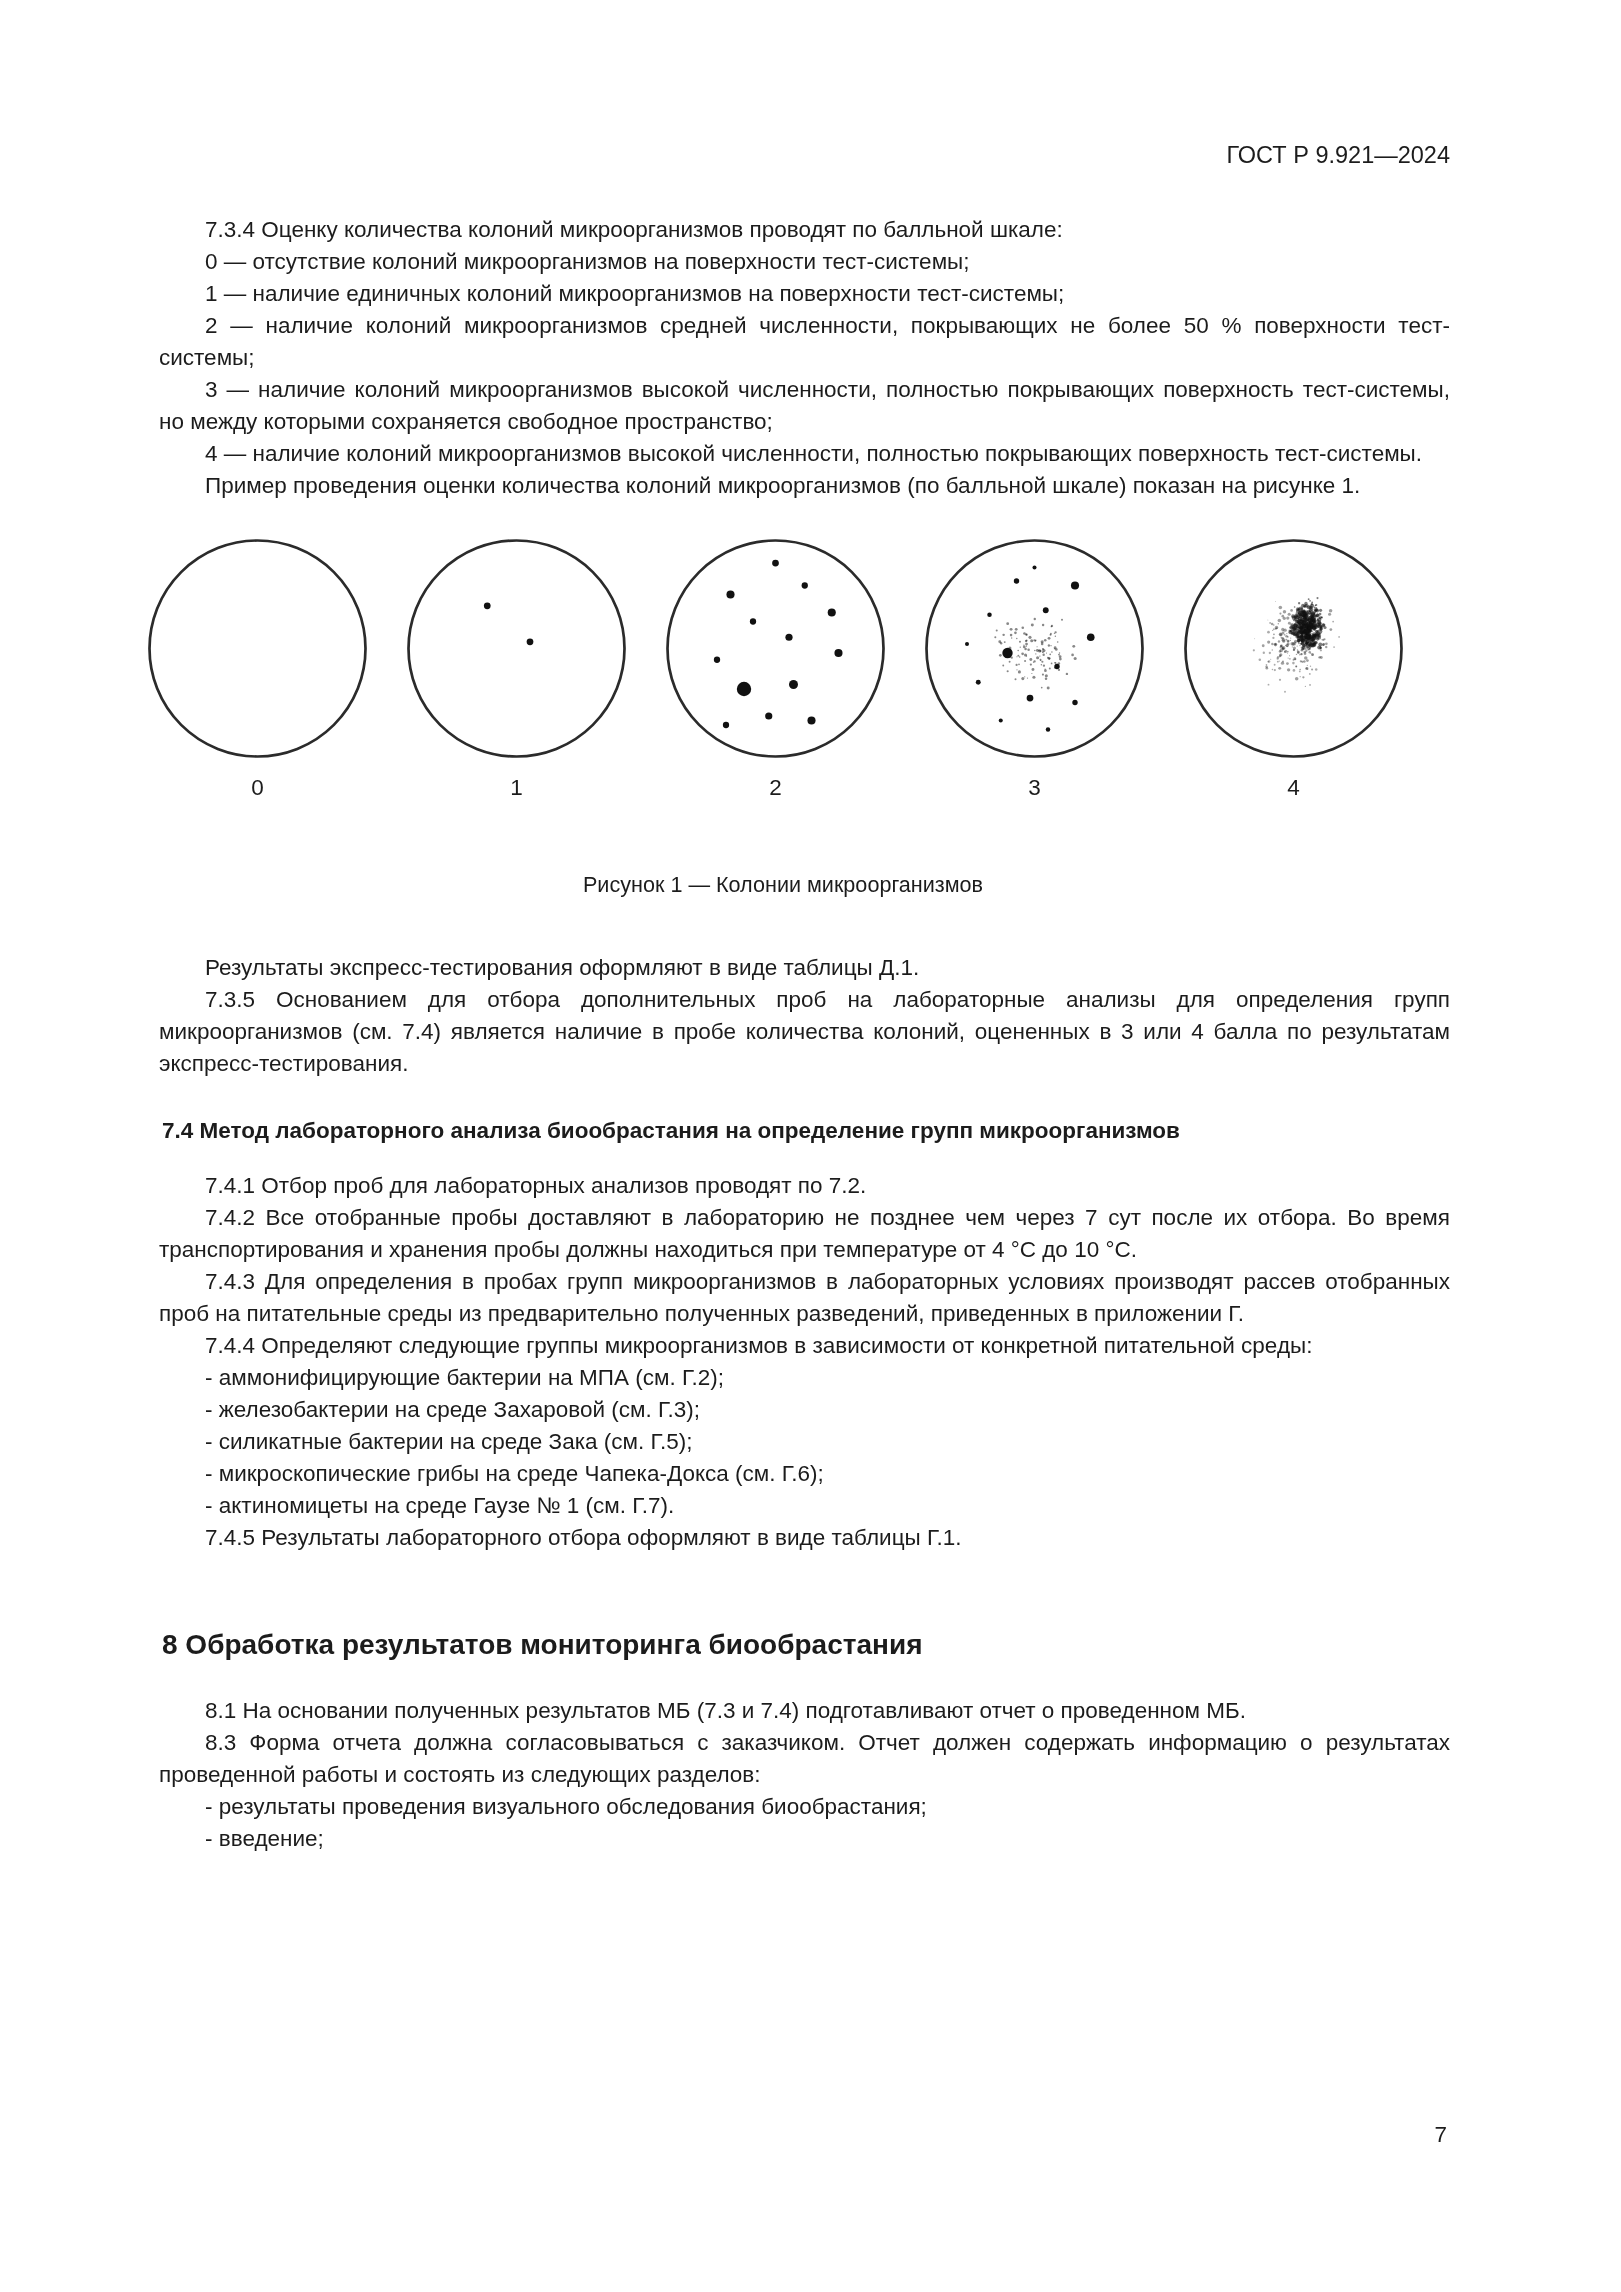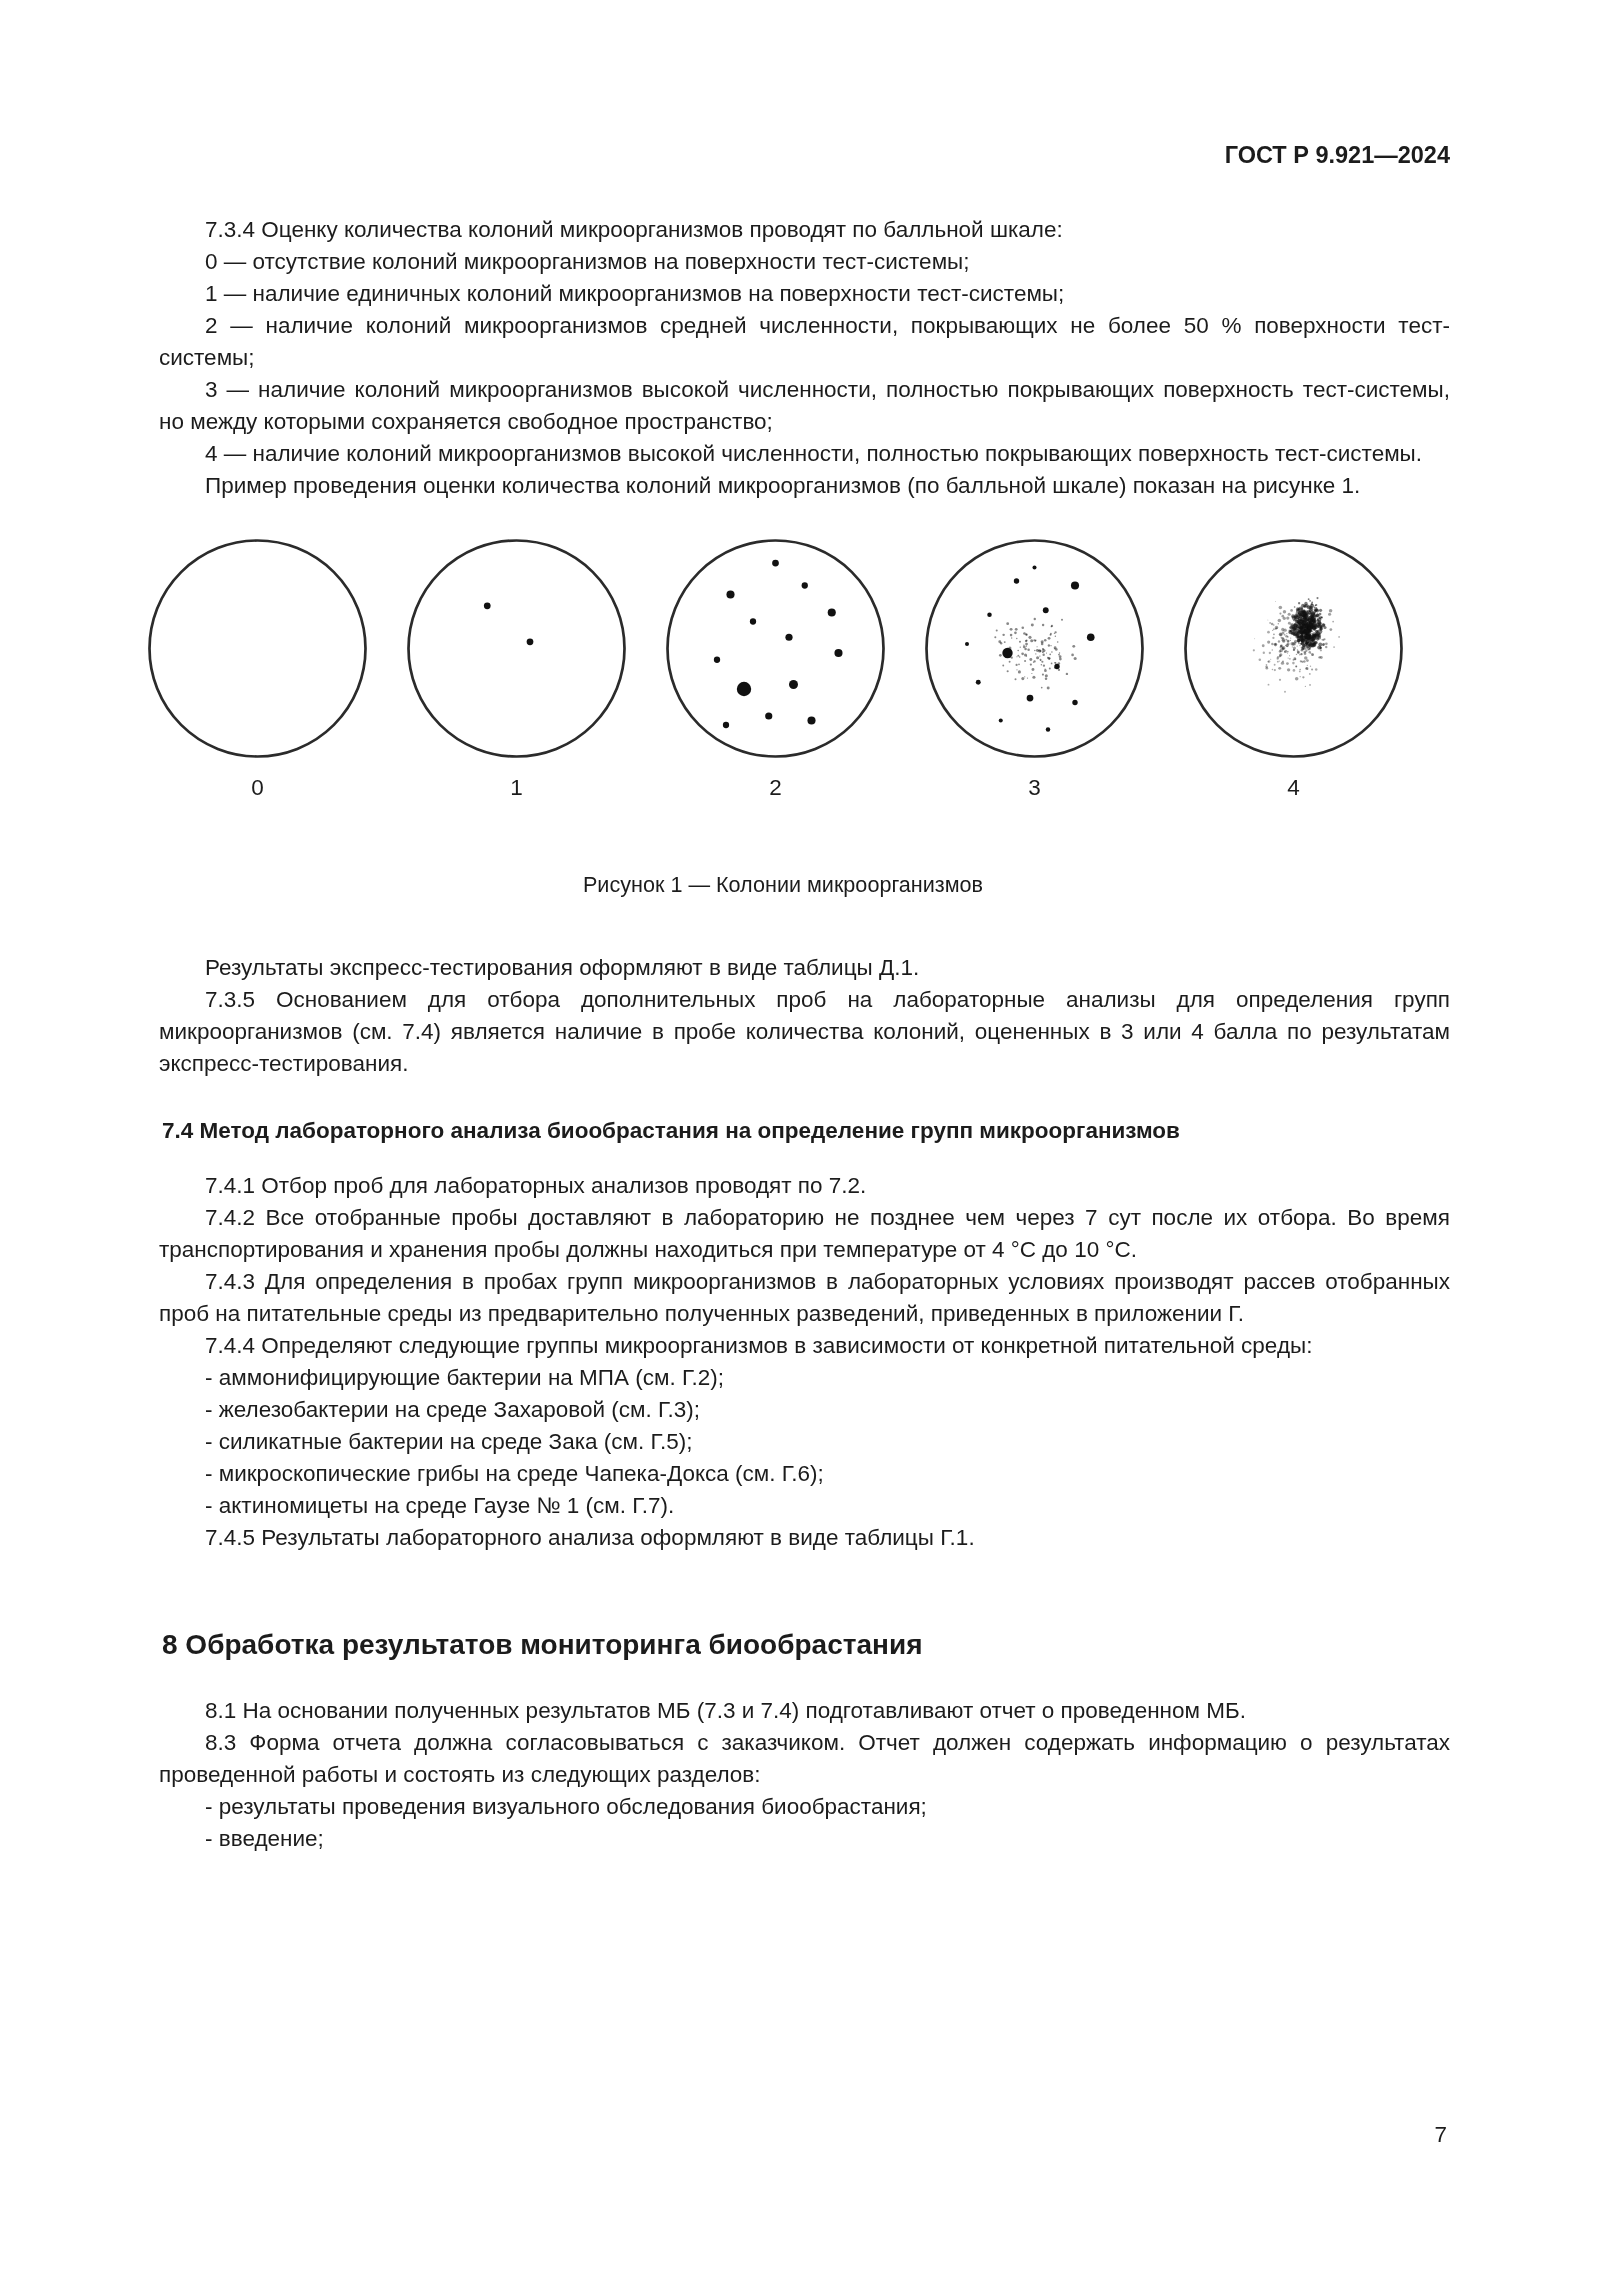--- a/index.html
+++ b/index.html
@@ -11,21 +11,21 @@
     position: relative;
   }
   .page {
     position: relative;
     width: 1621px; height: 2293px;
     padding: 142px 171px 0 116px;
     background: #ffffff;
   }
   .doc-header {
     text-align: right;
-    font-weight: bold;
+    font-weight: normal;
     font-size: 23.5px;
     margin-bottom: 45px;
   }
   .para {
     font-size: 22.5px;
     line-height: 32px;
     text-align: justify;
     text-indent: 46px;
     margin-left: 43px;
   }
@@ -968,21 +968,21 @@
 
   <p class="para">7.4.1 Отбор проб для лабораторных анализов проводят по 7.2.</p>
   <p class="para">7.4.2 Все отобранные пробы доставляют в лабораторию не позднее чем через 7 сут после их отбора. Во время транспортирования и хранения пробы должны находиться при температуре от 4 °С до 10 °С.</p>
   <p class="para">7.4.3 Для определения в пробах групп микроорганизмов в лабораторных условиях производят рассев отобранных проб на питательные среды из предварительно полученных разведений, приведенных в приложении Г.</p>
   <p class="para">7.4.4 Определяют следующие группы микроорганизмов в зависимости от конкретной питательной среды:</p>
   <p class="para">- аммонифицирующие бактерии на МПА (см. Г.2);</p>
   <p class="para">- железобактерии на среде Захаровой (см. Г.3);</p>
   <p class="para">- силикатные бактерии на среде Зака (см. Г.5);</p>
   <p class="para">- микроскопические грибы на среде Чапека-Докса (см. Г.6);</p>
   <p class="para">- актиномицеты на среде Гаузе № 1 (см. Г.7).</p>
-  <p class="para">7.4.5 Результаты лабораторного анализа оформляют в виде таблицы Г.1.</p>
+  <p class="para">7.4.5 Результаты лабораторного отбора оформляют в виде таблицы Г.1.</p>
 
   <h2 class="section-heading">8 Обработка результатов мониторинга биообрастания</h2>
 
   <p class="para">8.1 На основании полученных результатов МБ (7.3 и 7.4) подготавливают отчет о проведенном МБ.</p>
   <p class="para">8.3 Форма отчета должна согласовываться с заказчиком. Отчет должен содержать информацию о результатах проведенной работы и состоять из следующих разделов:</p>
   <p class="para">- результаты проведения визуального обследования биообрастания;</p>
   <p class="para">- введение;</p>
 
   <div class="page-number">7</div>
 

